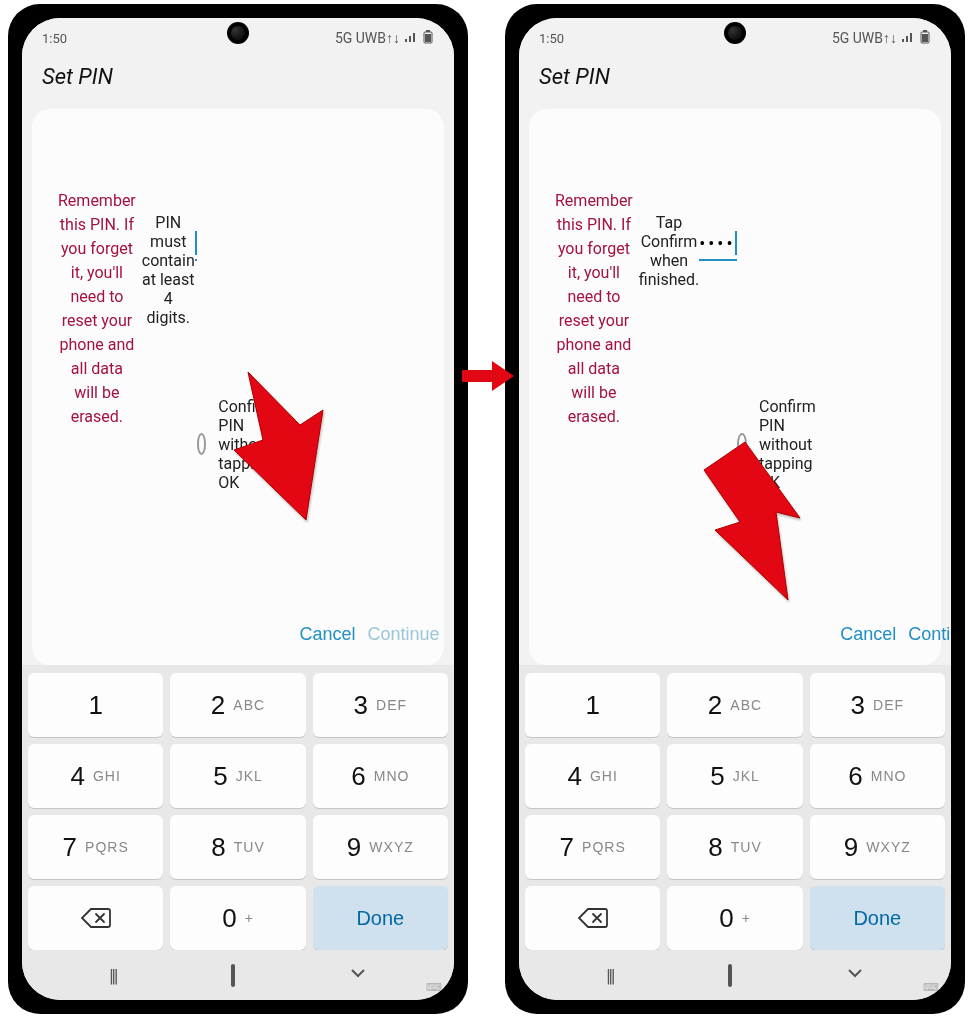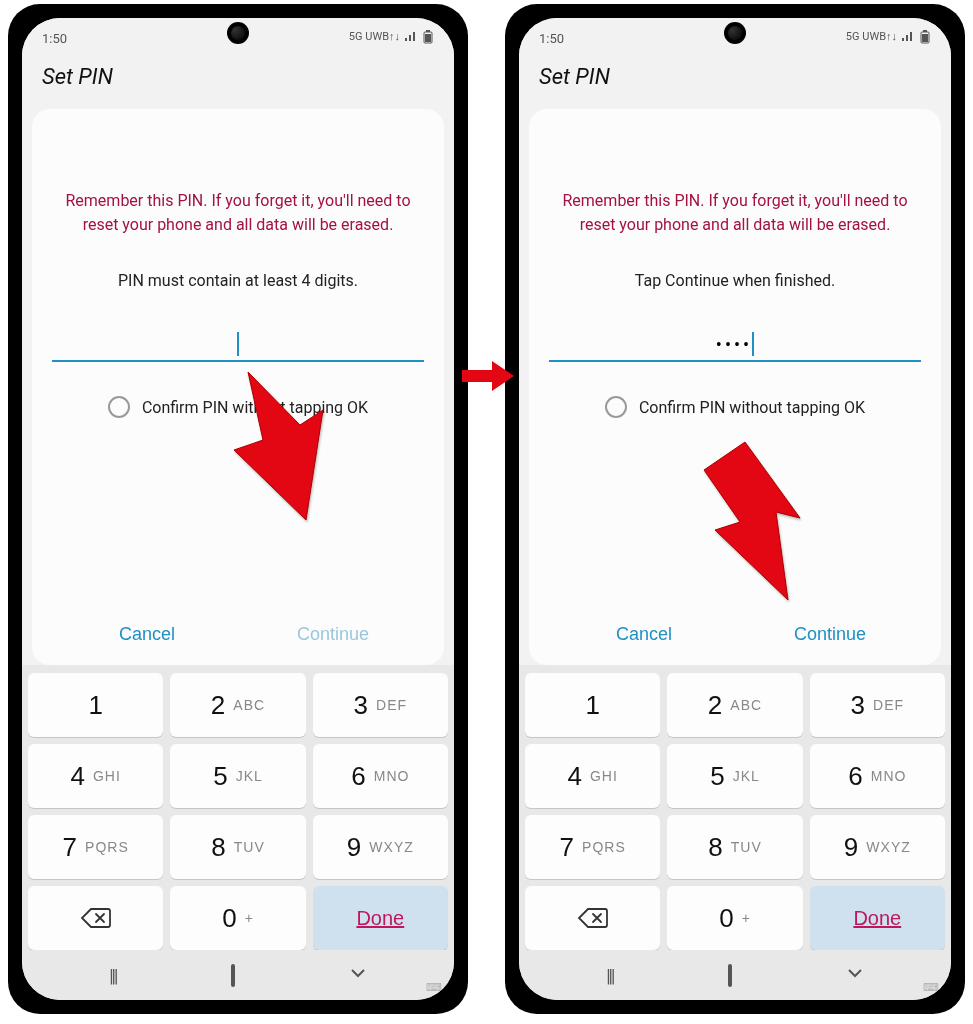--- a/index.html
+++ b/index.html
@@ -59,53 +59,52 @@
   .status-bar {
     height: 36px;
     display: flex;
     align-items: center;
     justify-content: space-between;
     padding: 4px 20px 0 20px;
     font-size: 13px;
     color: #555;
     background: #f2f2f2;
   }
-  .status-right { display: flex; align-items: flex-start; gap: 4px; font-size: 11px; }
+  .status-right { display: flex; align-items: center; gap: 4px; font-size: 14px; }
   .status-right .signal, .status-right .batt {
     display:inline-block;
   }
   .title-bar {
     padding: 10px 20px 14px 20px;
     font-size: 22px;
     color: #111;
     background: #f2f2f2;
     font-style: italic;
   }
   .card {
     background: #fcfcfc;
     margin: 6px 10px 0 10px;
     border-radius: 18px;
     flex: 1;
     display: flex;
-    flex-direction: column;
     padding: 80px 20px 0 20px;
     position: relative;
   }
   .warning {
     color: #a4123f;
     text-align: center;
     font-size: 16px;
     line-height: 1.5;
     padding: 0 6px;
   }
   .hint {
     color: #222;
     text-align: center;
     font-size: 16px;
-    margin-top: 34px;
+    margin-top: 24px;
   }
   .pin-row {
     margin-top: 38px;
     border-bottom: 2px solid #1f8fc4;
     height: 34px;
     position: relative;
     display:flex;
     align-items:center;
     justify-content:center;
   }
@@ -165,21 +164,21 @@
     height: 64px;
     display: flex;
     align-items: center;
     justify-content: center;
     gap: 8px;
     box-shadow: 0 1px 0 rgba(0,0,0,.15);
   }
   .key .digit { font-size: 26px; color: #111; }
   .key .letters { font-size: 14px; color: #888; letter-spacing: 1px; }
   .key.done { background: #cfe0ef; }
-  .key.done .digit { color: #be185d; font-size: 20px; font-weight: 500; text-decoration: underline; }
+  .key.done .digit { color: #0369a1; font-size: 20px; font-weight: 500; }
   .key.backspace svg { width: 34px; height: 24px; }
   .navbar {
     background: #e8e8e8;
     height: 50px;
     display: flex;
     align-items: center;
     justify-content: space-around;
     padding: 0 30px;
   }
   .navbar .nav-btn { color: #555; }
@@ -340,21 +339,21 @@
                 <rect x="3" y="4" width="6" height="8" fill="#555"></rect>
               </svg>
           </span>
         </span>
       </div>
 
       <div class="title-bar">Set PIN</div>
 
       <div class="card">
         <div class="warning">Remember this PIN. If you forget it, you'll need to reset your phone and all data will be erased.</div>
-        <div class="hint">Tap Continue when finished.</div>
+        <div class="hint">Tap Confirm when finished.</div>
         <div class="pin-row">
           <span class="pin-dots">••••</span>
           <span class="cursor"></span>
         </div>
         <div class="confirm-row">
           <span class="radio"></span>
           <span>Confirm PIN without tapping OK</span>
         </div>
         <div class="action-row">
           <button class="action-btn cancel">Cancel</button>

